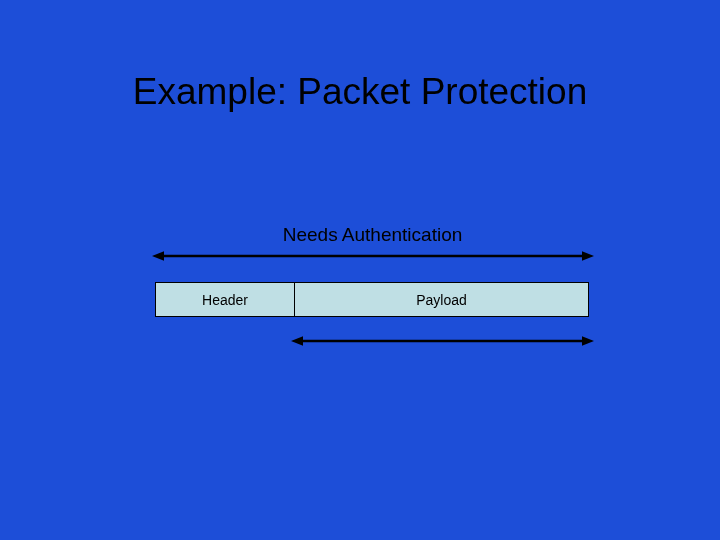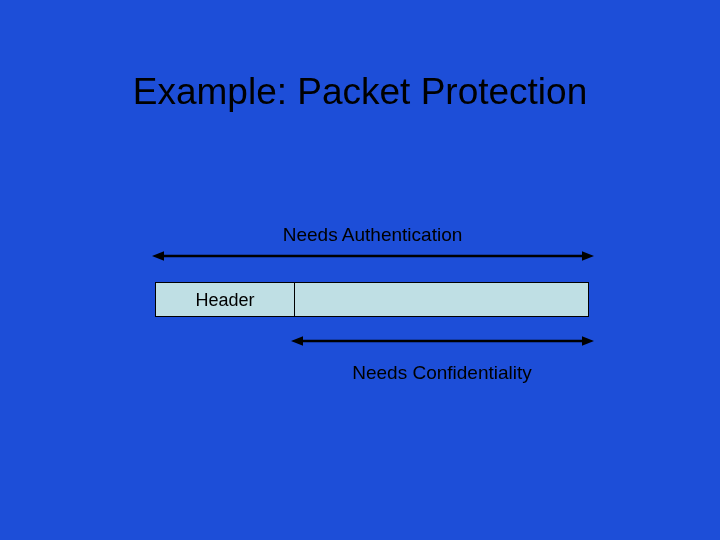--- a/index.html
+++ b/index.html
@@ -94,21 +94,21 @@
     display: flex;
     box-sizing: border-box;
     border: 1.5px solid #000000;
     background: #bfdfe4;
   }
   .packet-cell {
     display: flex;
     align-items: center;
     justify-content: center;
     box-sizing: border-box;
-    font-size: 18px;
+    font-size: 14px;
     line-height: 22px;
     color: #000000;
     white-space: nowrap;
     background: #bfdfe4;
   }
   #packet-cell-header {
     width: 139px;
     border-right: 1.5px solid #000000;
   }
   #packet-cell-payload {
@@ -129,24 +129,26 @@
     <svg class="arrow-svg" id="auth-arrow-svg" viewBox="0 0 446 20">
       <line x1="8" y1="10" x2="438" y2="10" stroke="#000000" stroke-width="2.6"></line>
       <polygon points="2,10 14,5.2 14,14.8" fill="#000000"></polygon>
       <polygon points="444,10 432,5.2 432,14.8" fill="#000000"></polygon>
     </svg>
 
     <div id="packet-box">
       <div class="packet-cell" id="packet-cell-header">
         <span>Header</span>
       </div>
+      <div class="packet-cell" id="packet-cell-payload">
+        <span>Payload</span>
+      </div>
     </div>
 
     <svg class="arrow-svg" id="conf-arrow-svg" viewBox="0 0 307 20">
       <line x1="8" y1="10" x2="299" y2="10" stroke="#000000" stroke-width="2.6"></line>
       <polygon points="2,10 14,5.2 14,14.8" fill="#000000"></polygon>
       <polygon points="305,10 293,5.2 293,14.8" fill="#000000"></polygon>
     </svg>
 
-    <div class="dim-label" id="conf-label">Needs Confidentiality</div>
 
   </div>
 </div>
 
 </body></html>

